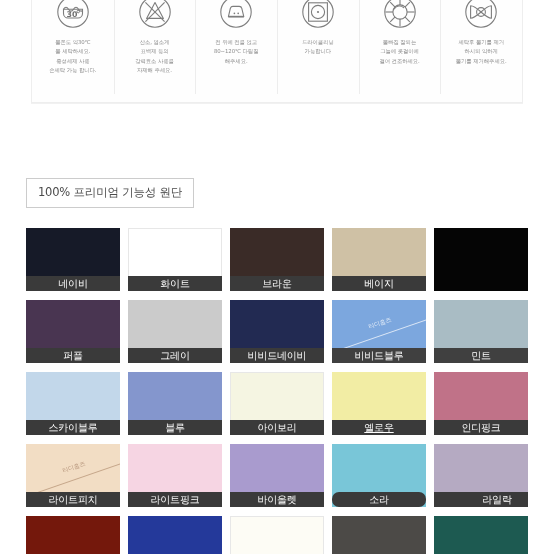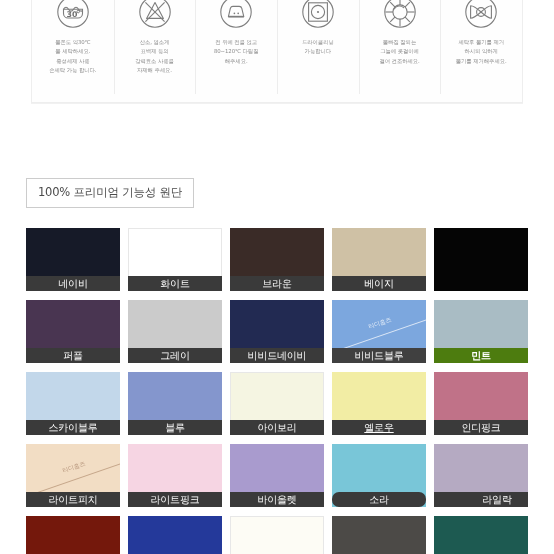--- a/index.html
+++ b/index.html
@@ -271,21 +271,21 @@
       <div class="swatch">
         <div class="swatch-color" style="background: rgb(124, 167, 222);"></div>
         <div class="watermark">
           <div class="wm-line"></div>
           <div class="wm-text">티디홈즈</div>
         </div>
         <div class="swatch-label" style="background: #404040;">비비드블루</div>
       </div>
       <div class="swatch">
         <div class="swatch-color" style="background: rgb(169, 188, 196);"></div>
-        <div class="swatch-label" style="background: #4d7c0f; font-weight: bold;">민트</div>
+        <div class="swatch-label" style="background: #404040;">민트</div>
       </div>
       <div class="swatch">
         <div class="swatch-color" style="background: rgb(194, 215, 234);"></div>
         <div class="swatch-label" style="background: rgb(58, 58, 58);">스카이블루</div>
       </div>
       <div class="swatch">
         <div class="swatch-color" style="background: rgb(132, 150, 205);"></div>
         <div class="swatch-label" style="background: rgb(58, 58, 58);">블루</div>
       </div>
       <div class="swatch">

